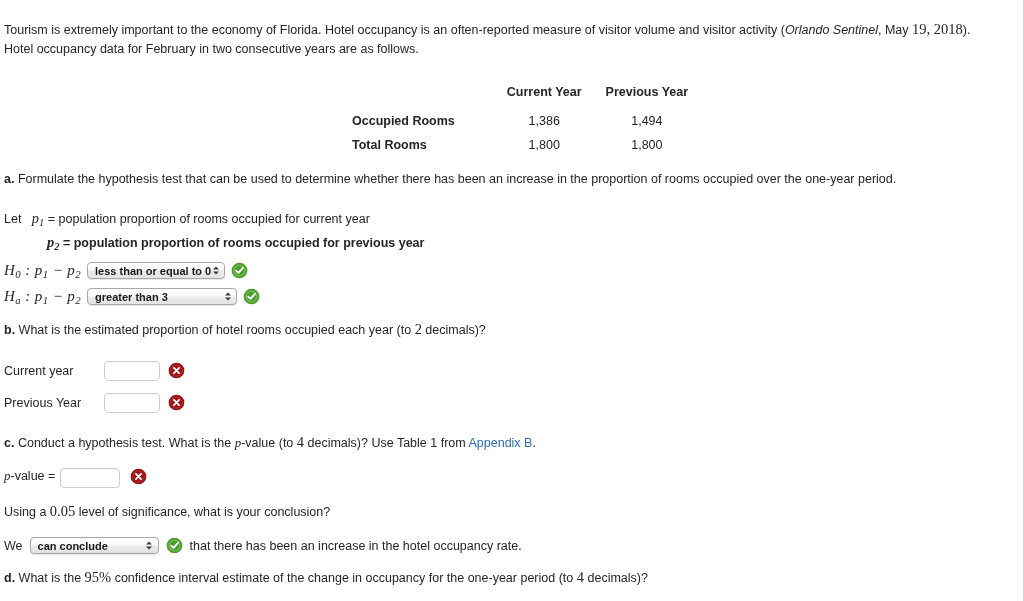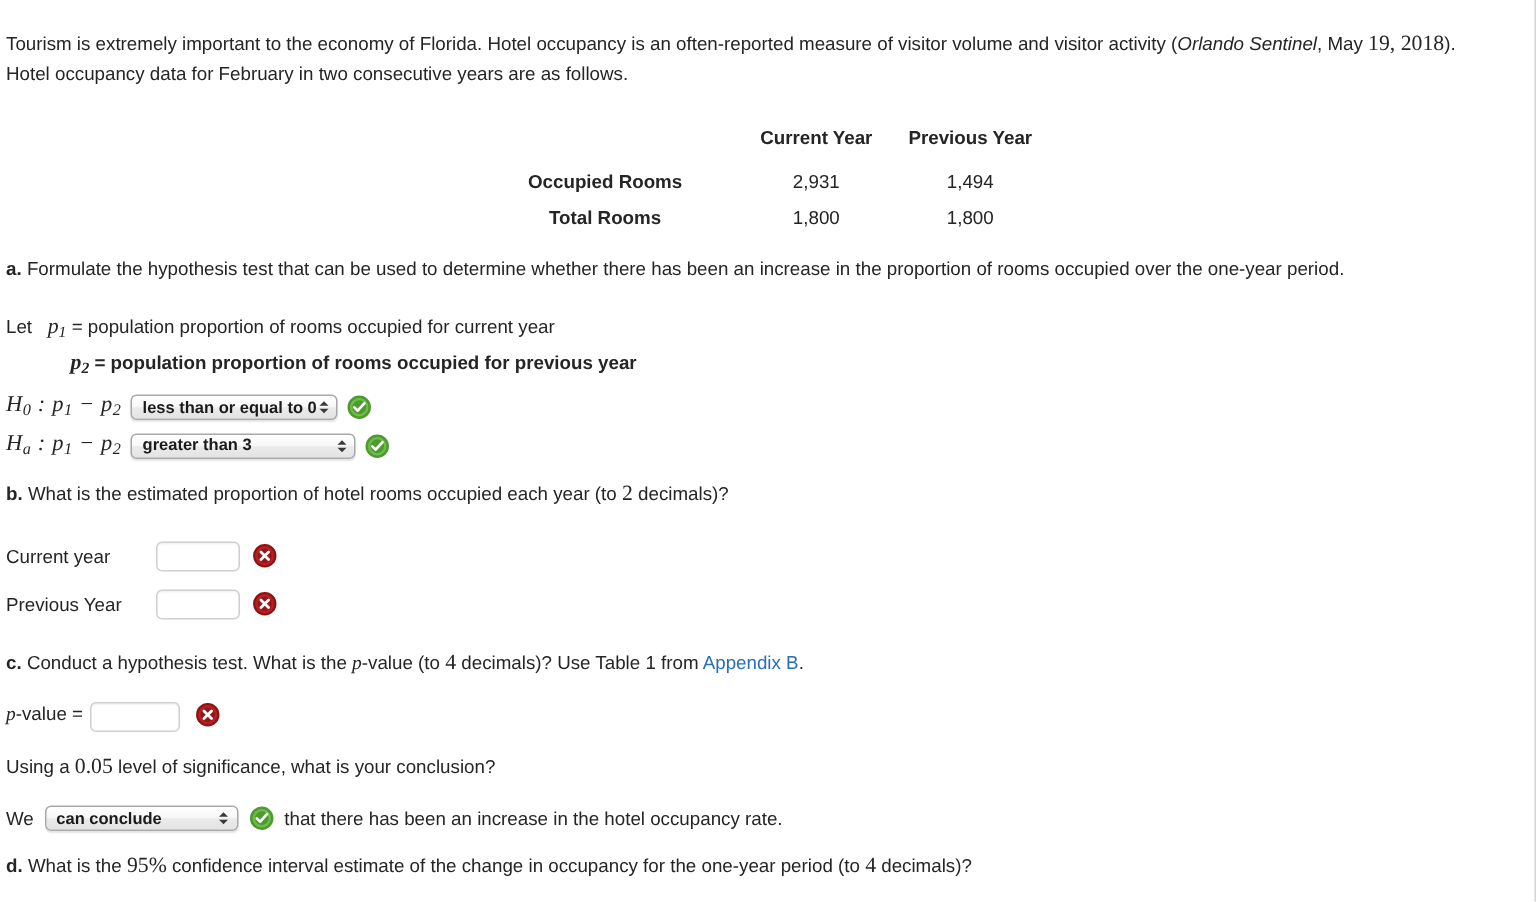--- a/index.html
+++ b/index.html
@@ -56,42 +56,42 @@
     text-align: center;
     font-weight: normal;
     white-space: nowrap;
   }
   table.datatable th.colhead {
     font-weight: bold;
     padding-bottom: 10px;
   }
   table.datatable td.rowhead {
     font-weight: bold;
-    text-align: center;
+    text-align: left;
     padding-right: 40px;
     padding-left: 0;
     margin-top: 36px;
   }
 
   
   .qline {
     margin: 12px 0 0 0;
     line-height: 1.6;
   }
   .qlabel { font-weight: bold; }
 
   .letblock {
     margin: 18px 0 0 0;
     line-height: 1.55;
   }
   .letblock .row2 { margin-left: 43px; font-weight: bold; }
 
   .hyp-row {
     display: flex;
-    align-items: flex-end;
+    align-items: flex-start;
     margin-top: 8px;
     gap: 6px;
   }
   .hyp-label {
     font-family: "Liberation Serif", serif;
     font-size: 15px;
     white-space: nowrap;
     font-style: italic;
     letter-spacing: 0.4px;
   }
@@ -216,21 +216,21 @@
     <thead>
       <tr>
         <th></th>
         <th class="colhead">Current Year</th>
         <th class="colhead">Previous Year</th>
       </tr>
     </thead>
     <tbody>
       <tr>
         <td class="rowhead">Occupied Rooms</td>
-        <td>2,931</td>
+        <td>1,386</td>
         <td>1,494</td>
       </tr>
       <tr>
         <td class="rowhead">Total Rooms</td>
         <td>1,800</td>
         <td>1,800</td>
       </tr>
     </tbody>
   </table>
 

